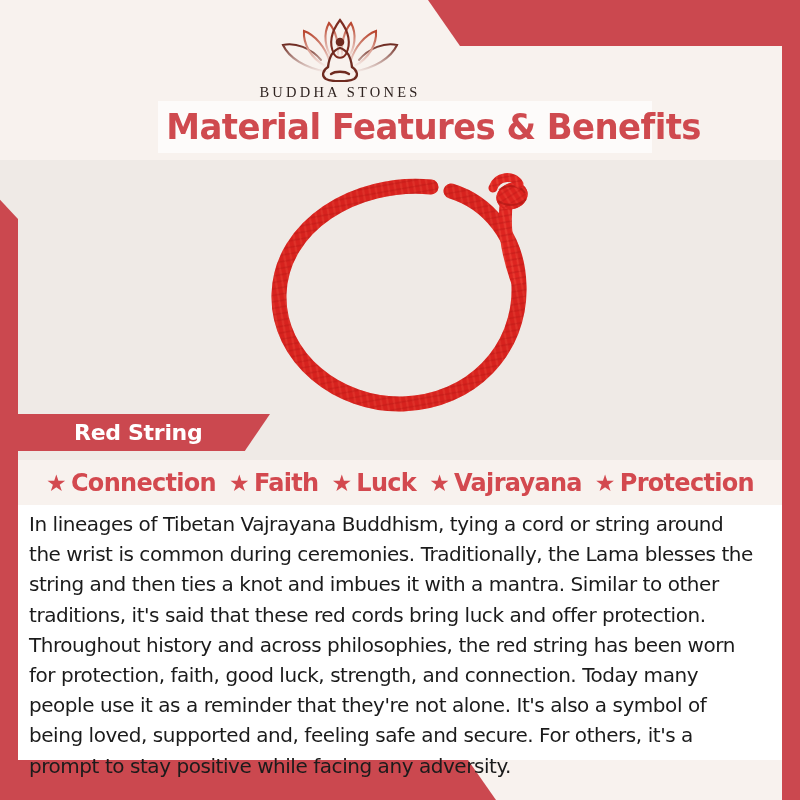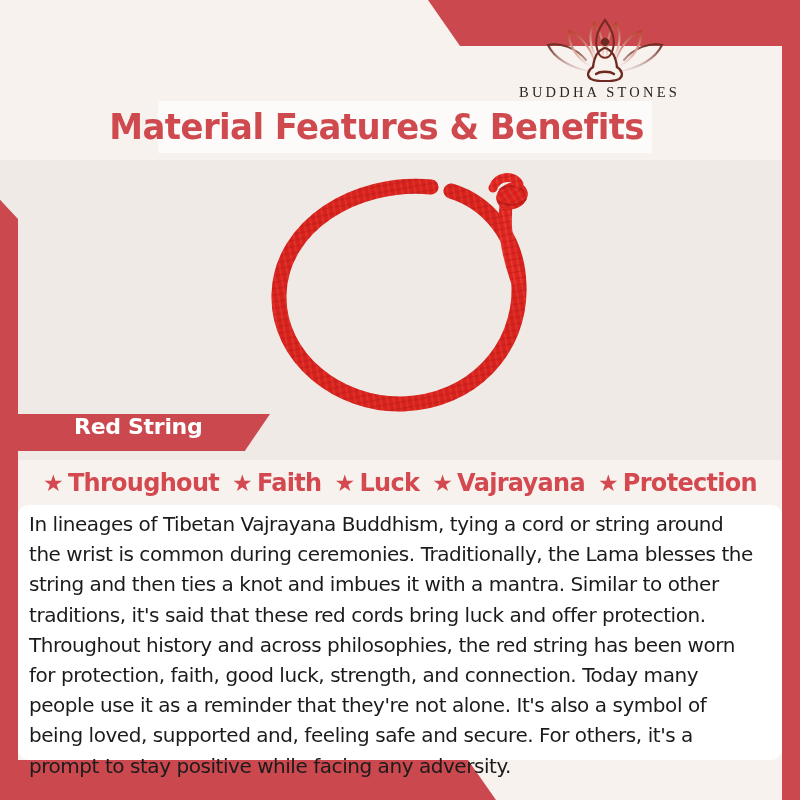--- a/index.html
+++ b/index.html
@@ -81,41 +81,41 @@
     clip-path: polygon(0% 0%, 58.5% 0%, 62% 100%, 0% 100%);
   }
 
   
   .logo-wrap {
     position: absolute;
     left: 0; top: 14px;
     width: 680px;
     display: flex;
     flex-direction: column;
-    align-items: flex-end;
+    align-items: center;
   }
   .logo-mark { width: 150px; height: 68px; display: block; }
   .logo-word {
     margin-top: 2px;
     font-family: "Liberation Serif", serif;
     font-size: 14.5px;
     letter-spacing: 3.2px;
     color: #2f2320;
     font-weight: 400;
   }
 
   
   .title-band {
     position: absolute;
     left: 158px; top: 101px;
     width: 494px; height: 52px;
     background: #fdfbfa;
     display: flex;
     align-items: center;
-    justify-content: flex-end;
+    justify-content: flex-start;
   }
   .title-text {
     font-family: "DejaVu Sans", sans-serif;
     font-weight: bold;
     font-size: 35px;
     color: #cf4a4f;
     letter-spacing: -0.6px;
     white-space: nowrap;
     transform: scaleX(0.97);
   }
@@ -130,20 +130,21 @@
 
   
   .ribbon {
     position: absolute;
     left: 18px; top: 414px;
     height: 37px;
     width: 252px;
     background: #cb484f;
     clip-path: polygon(0% 0%, 100% 0%, 90% 100%, 0% 100%);
     display: flex;
+    align-items: center;
   }
   .ribbon-label {
     margin-left: 56px;
     color: #ffffff;
     font-family: "DejaVu Sans", sans-serif;
     font-weight: bold;
     font-size: 22px;
     letter-spacing: -0.3px;
     white-space: nowrap;
   }
@@ -172,21 +173,20 @@
   .benefit .star { font-size: 23px; line-height: 1; }
 
   
   .desc-card {
     position: absolute;
     left: 18px; top: 505px;
     width: 764px; height: 255px;
     background: #ffffff;
     box-sizing: border-box;
     padding: 4px 18px 0 11px;
-    border-radius: 11px;
   }
   .desc-text {
     font-family: "DejaVu Sans", sans-serif;
     font-size: 20.3px;
     line-height: 30.2px;
     color: #1b1b1b;
     letter-spacing: -0.45px;
     font-weight: 500;
     text-align: left;
     margin: 0;
@@ -290,21 +290,21 @@
     </svg>
   </div>
 
   <div class="ribbon">
     <span class="ribbon-label">Red String</span>
   </div>
 
   <div class="benefits">
     <div class="benefit">
       <span class="star">★</span>
-      <span>Throughout</span>
+      <span>Connection</span>
     </div>
     <div class="benefit">
       <span class="star">★</span>
       <span>Faith</span>
     </div>
     <div class="benefit">
       <span class="star">★</span>
       <span>Luck</span>
     </div>
     <div class="benefit">

